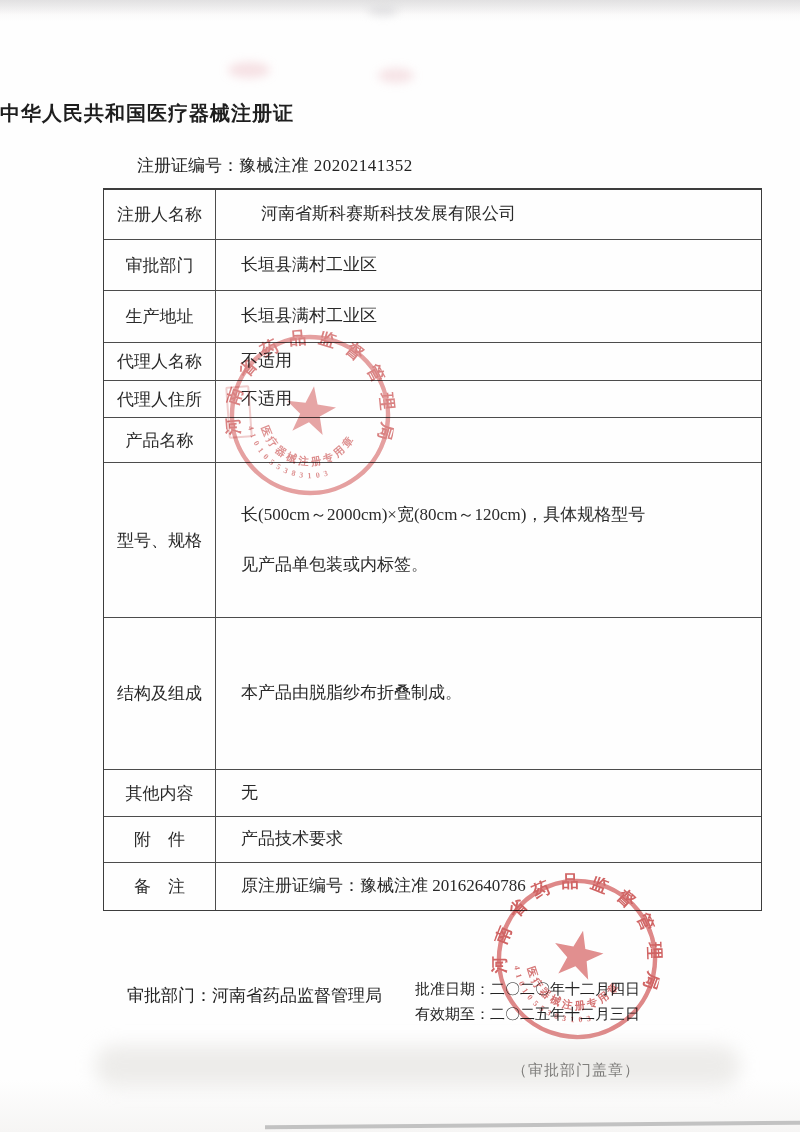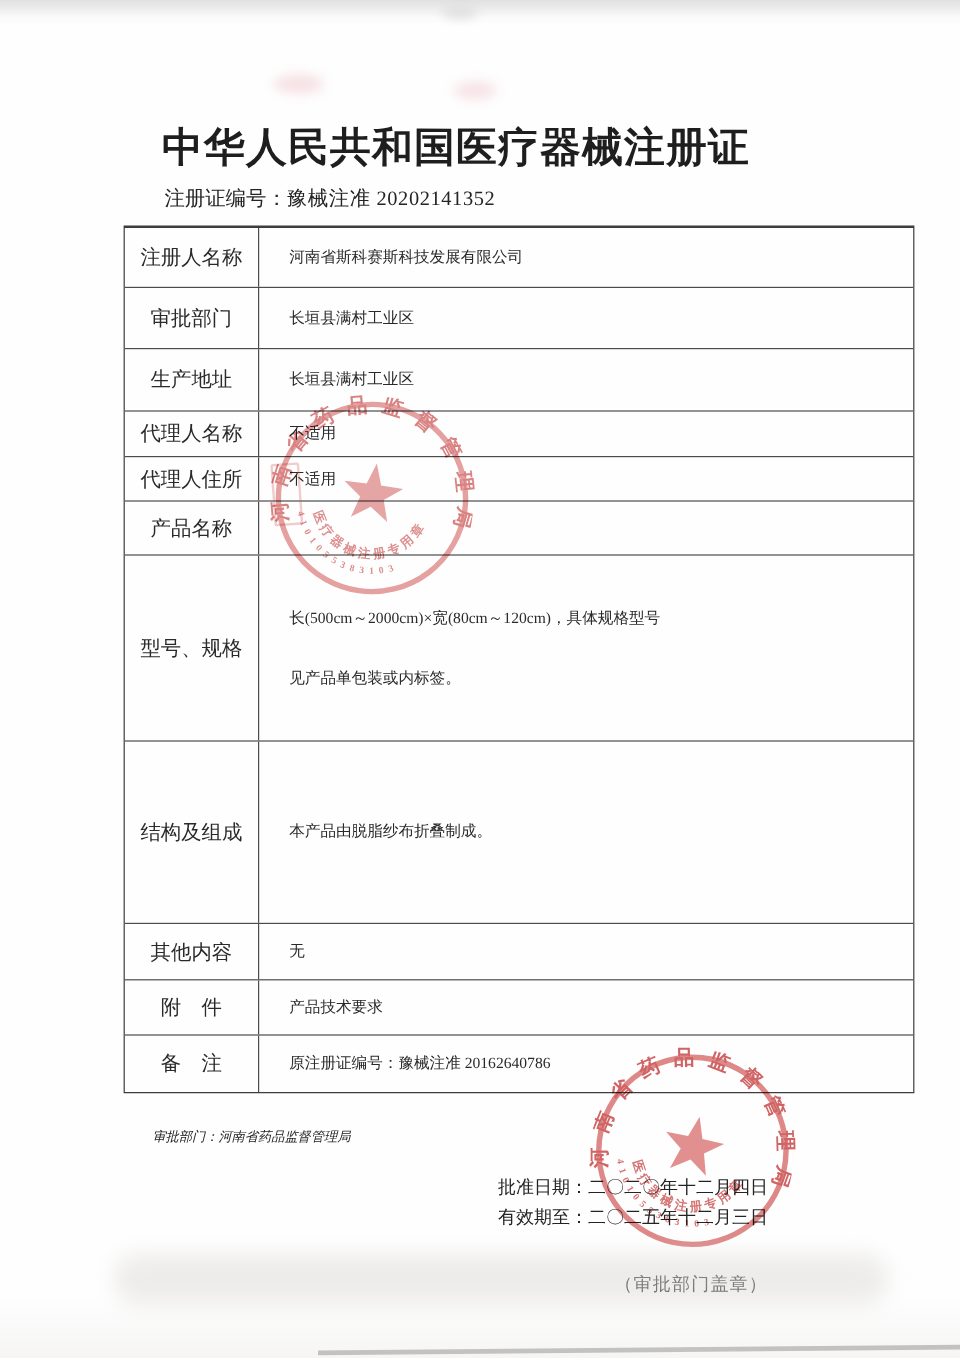--- a/index.html
+++ b/index.html
@@ -3,50 +3,50 @@
 <meta charset="utf-8">
 <style>
   html,body{margin:0;padding:0;background:#e9e9e9;}
   .page{
     position:relative;width:800px;height:1132px;margin:0 auto;
     background:linear-gradient(180deg,#f5f4f3 0,#fefefe 22px,#fefefe 1080px,#f6f5f4 1132px);
     font-family:"Liberation Serif","DejaVu Serif",serif;
     color:#262626;overflow:hidden;
   }
   .doc-title{
-    position:absolute;top:100px;left:0;width:760px;text-align:center;
-    font-size:34px;font-weight:bold;letter-spacing:1px;color:#1e1e1e;
+    position:absolute;top:100px;left:0;width:760px;text-align:left;
+    font-size:20px;font-weight:bold;letter-spacing:1px;color:#1e1e1e;
   }
   .reg-line{position:absolute;top:154px;left:137px;font-size:17px;color:#242424;}
   .reg-line .num{letter-spacing:.5px;}
 
   .cert-table{
     position:absolute;left:103px;top:188px;width:659px;
     border:1px solid #3d3d3d;border-top-width:2px;box-sizing:border-box;
     background:transparent;
   }
   .t-row{display:flex;box-sizing:border-box;border-top:1px solid #4c4c4c;}
-  .t-row:first-child{border-top:none;}
+  .t-row:first-child{border-top:none;gap:20px;}
   .t-label{
     width:112px;flex:0 0 112px;border-right:1px solid #4c4c4c;
     display:flex;align-items:center;justify-content:center;
     font-size:17px;text-align:center;color:#2a2a2a;box-sizing:border-box;
   }
   .t-value{
     flex:1;display:flex;align-items:center;
-    padding:4px 14px 4px 25px;font-size:13px;color:#2a2a2a;
+    padding:4px 14px 4px 25px;font-size:17px;color:#2a2a2a;
     white-space:pre-line;box-sizing:border-box;line-height:1.45;
   }
   .r0{min-height:49px}.r1{min-height:51px}.r2{min-height:52px}
   .r3{min-height:38px}.r4{min-height:37px}.r5{min-height:45px}
   .r6{min-height:155px}.r7{min-height:152px}.r8{min-height:65px}
   .r9{min-height:46px}.r10{min-height:47px}.r11{min-height:48px}
   .r6 .t-value{line-height:50px;}
 
-  .footer-dept{position:absolute;left:127px;top:940px;font-size:11px;color:#232323;font-style:italic;}
+  .footer-dept{position:absolute;left:127px;top:984px;font-size:17px;color:#232323;}
   .footer-approve{position:absolute;left:415px;top:980px;font-size:15px;color:#232323;}
   .footer-valid{position:absolute;left:415px;top:1005px;font-size:15px;color:#232323;}
   .footer-sealnote{position:absolute;left:512px;top:1030px;font-size:15px;color:#232323;letter-spacing:1px;margin-top:31px;}
 
   .stamp{position:absolute;mix-blend-mode:multiply;pointer-events:none;}
   .stamp-upper{left:225px;top:330px;transform:rotate(8deg);opacity:.68;}
   .stamp-lower{left:492px;top:874px;transform:rotate(12deg);opacity:.85;}
   .stamp text{font-family:"Liberation Serif","DejaVu Serif",serif;font-weight:bold;}
 
   .stamp-artifact{

